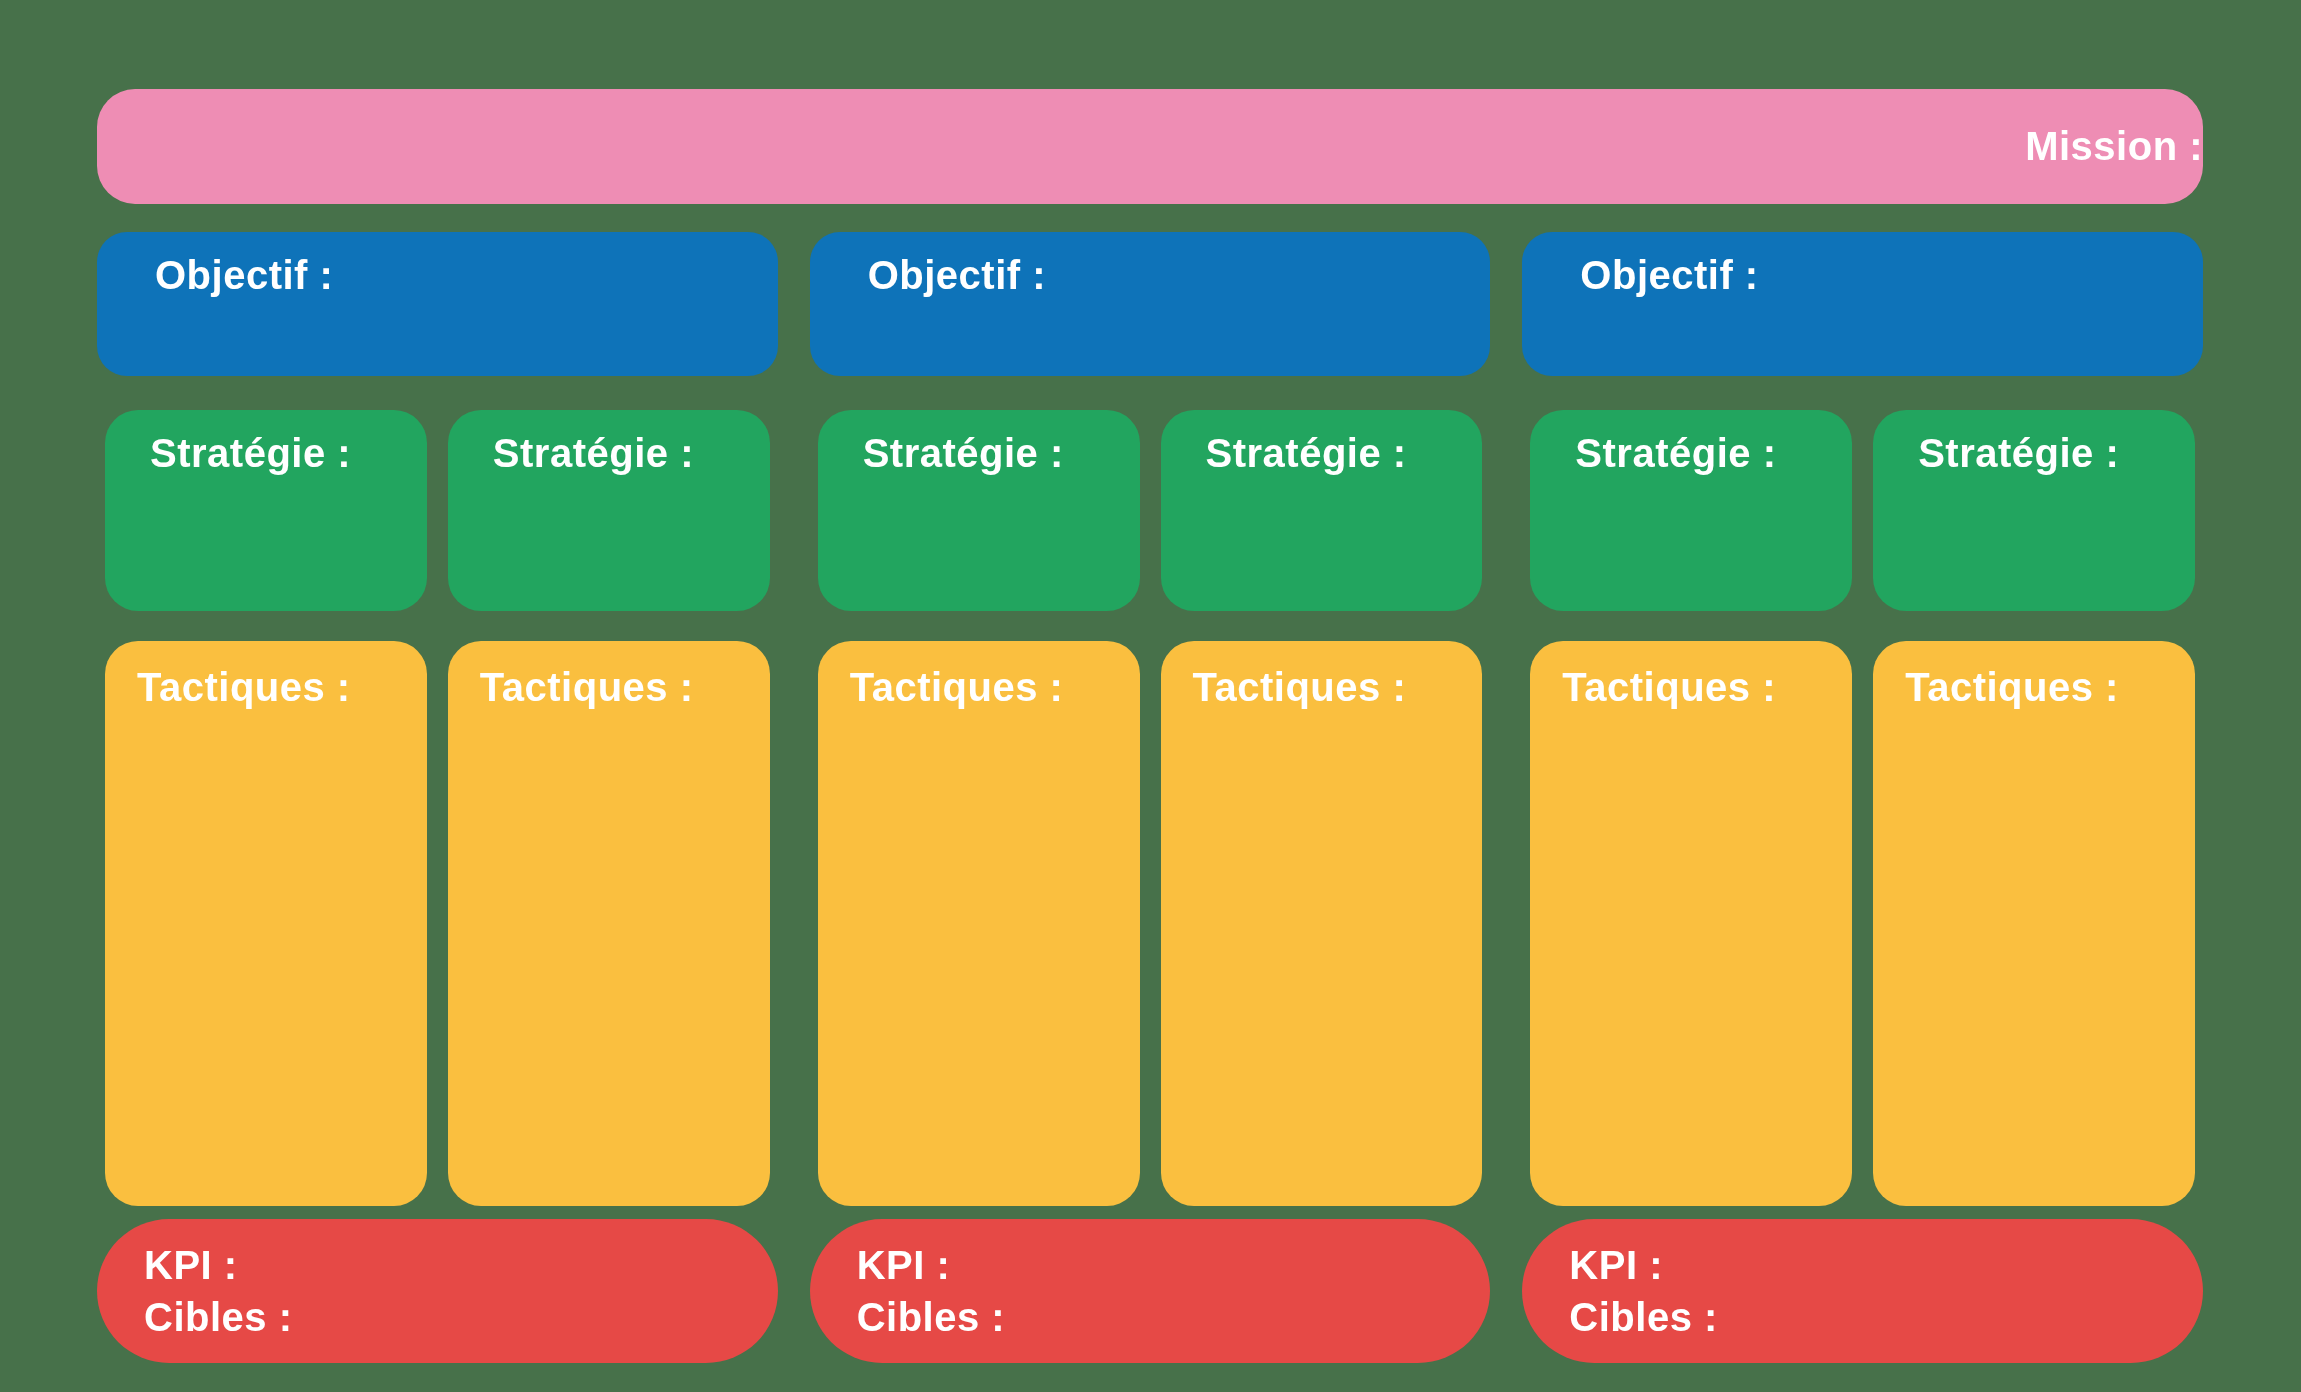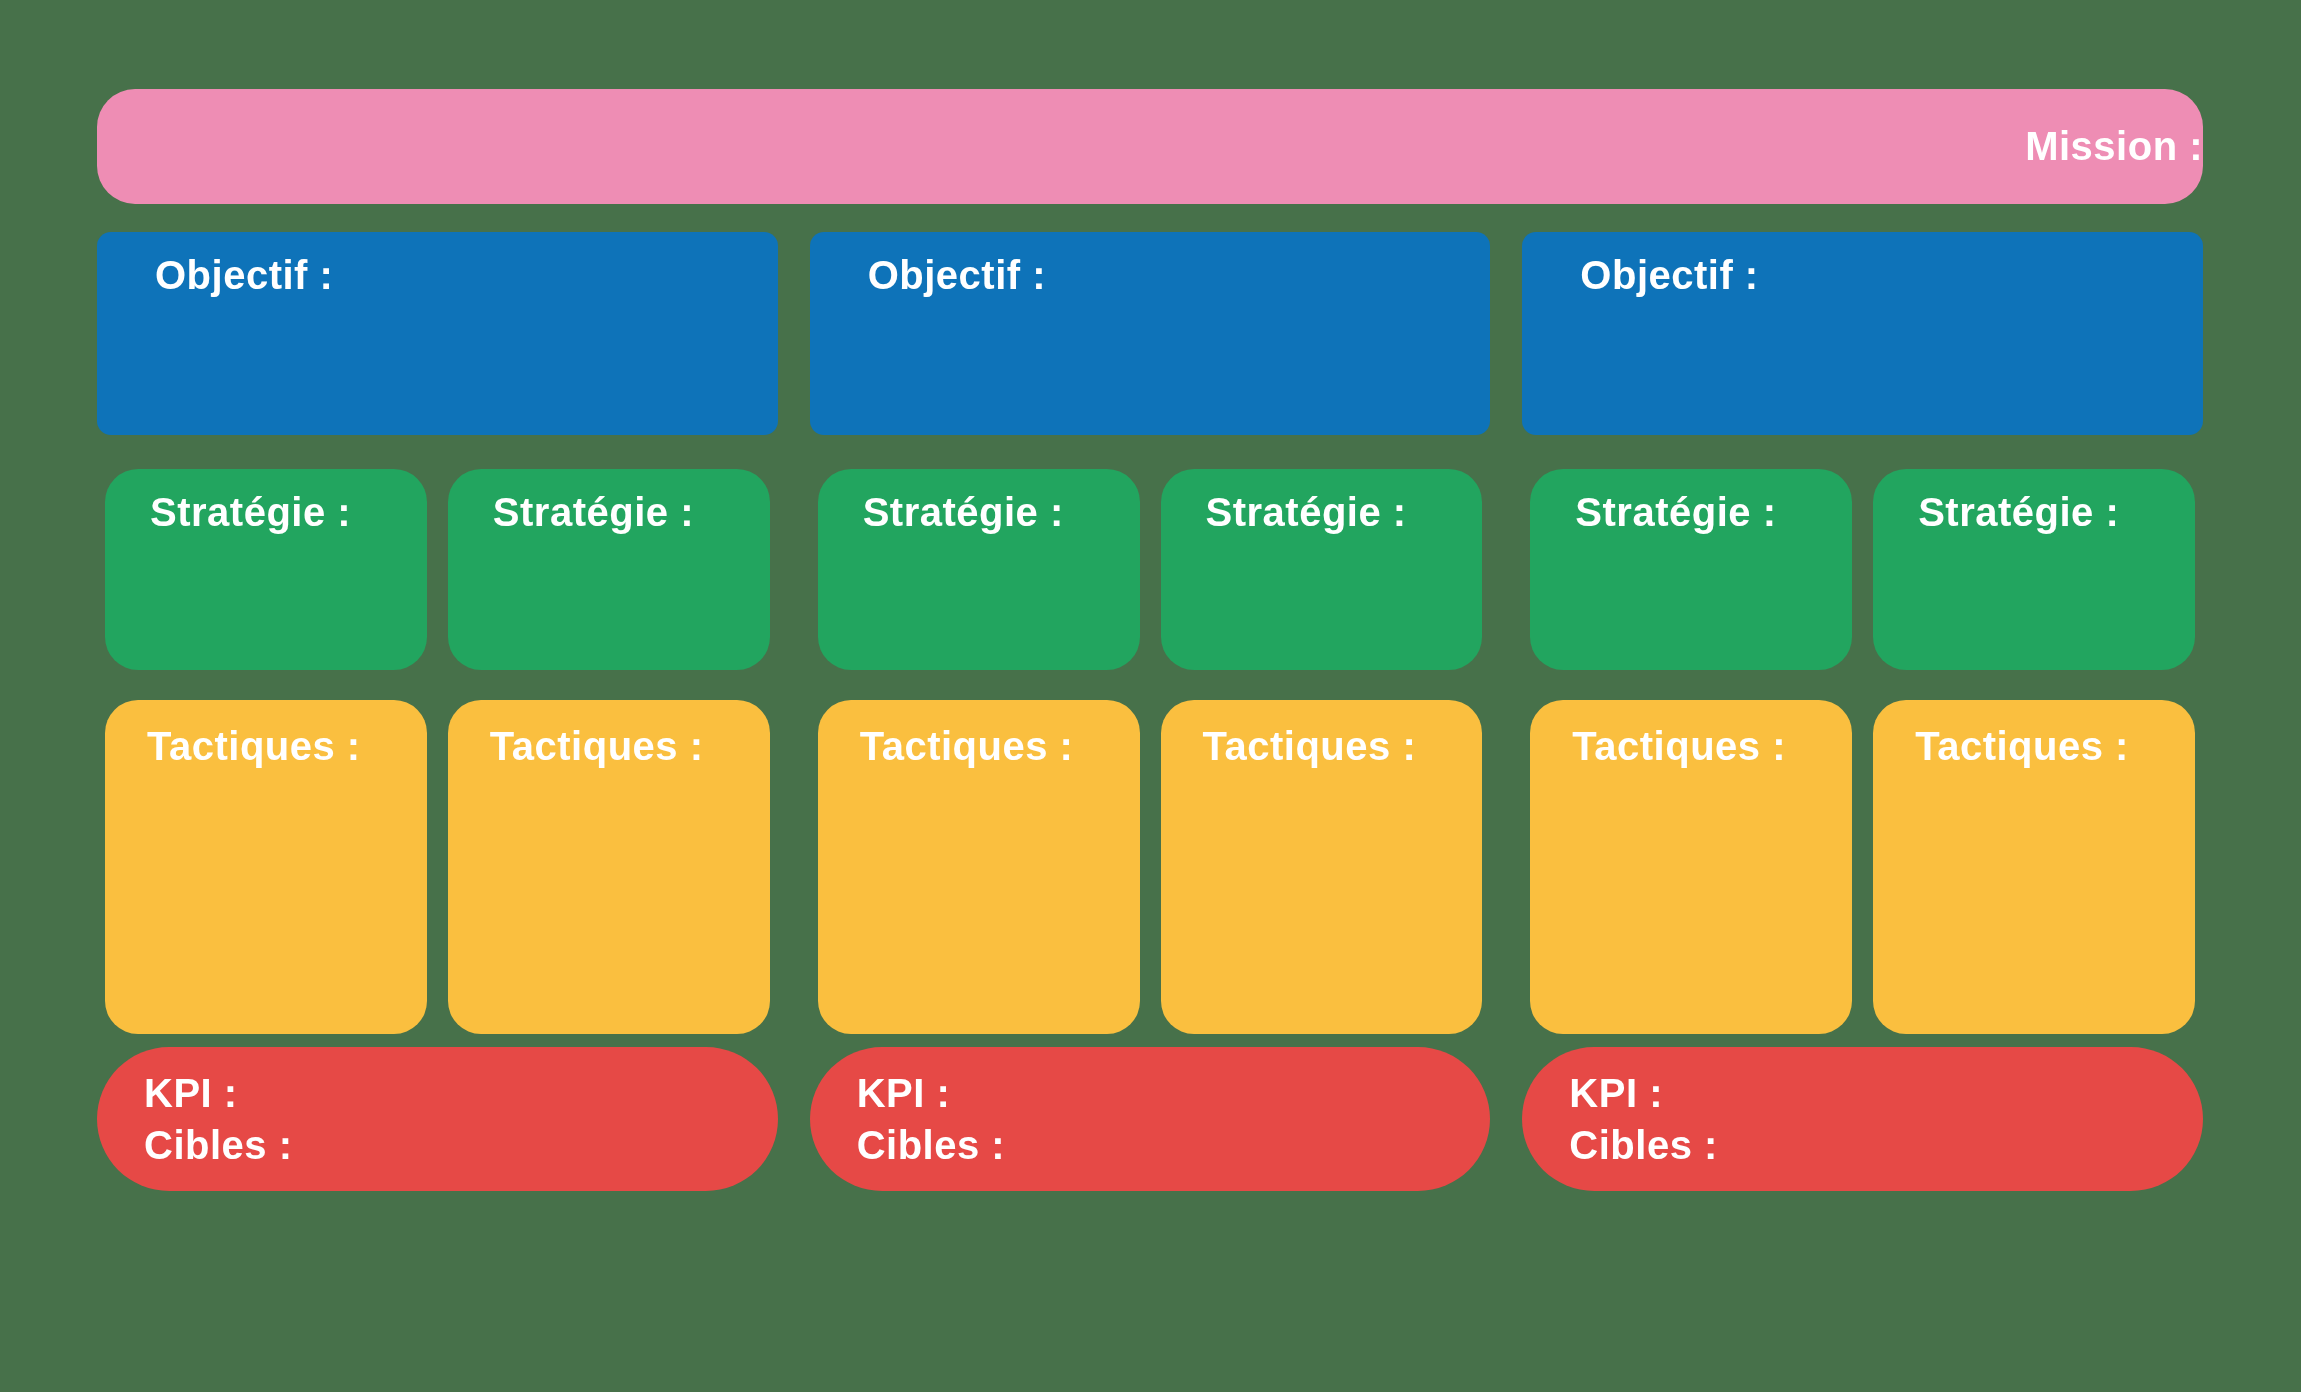--- a/index.html
+++ b/index.html
@@ -51,22 +51,22 @@
   }
   .column {
     flex: 1;
     display: flex;
     flex-direction: column;
     min-width: 0;
   }
 
   
   .objectif {
-    height: 203px;
-    border-radius: 14px;
+    height: 144px;
+    border-radius: 30px;
     background: var(--color-objectif, #0E73B9);
     padding: 21px 0 0 58px;
     margin-bottom: 34px;
   }
 
   
   .pair {
     display: flex;
     gap: 21px;
     padding: 0 8px;
@@ -78,24 +78,24 @@
     flex: 1;
     height: 201px;
     border-radius: 33px;
     background: var(--color-strategie, #22A55F);
     padding: 21px 0 0 45px;
     min-width: 0;
   }
 
   .tactique {
     flex: 1;
-    height: 334px;
+    height: 565px;
     border-radius: 33px;
     background: var(--color-tactiques, #FABF3F);
-    padding: 24px 0 0 42px;
+    padding: 24px 0 0 32px;
     min-width: 0;
   }
 
   
   .kpi {
     height: 144px;
     border-radius: 89px;
     background: var(--color-kpi, #E64946);
     display: flex;
     flex-direction: column;

